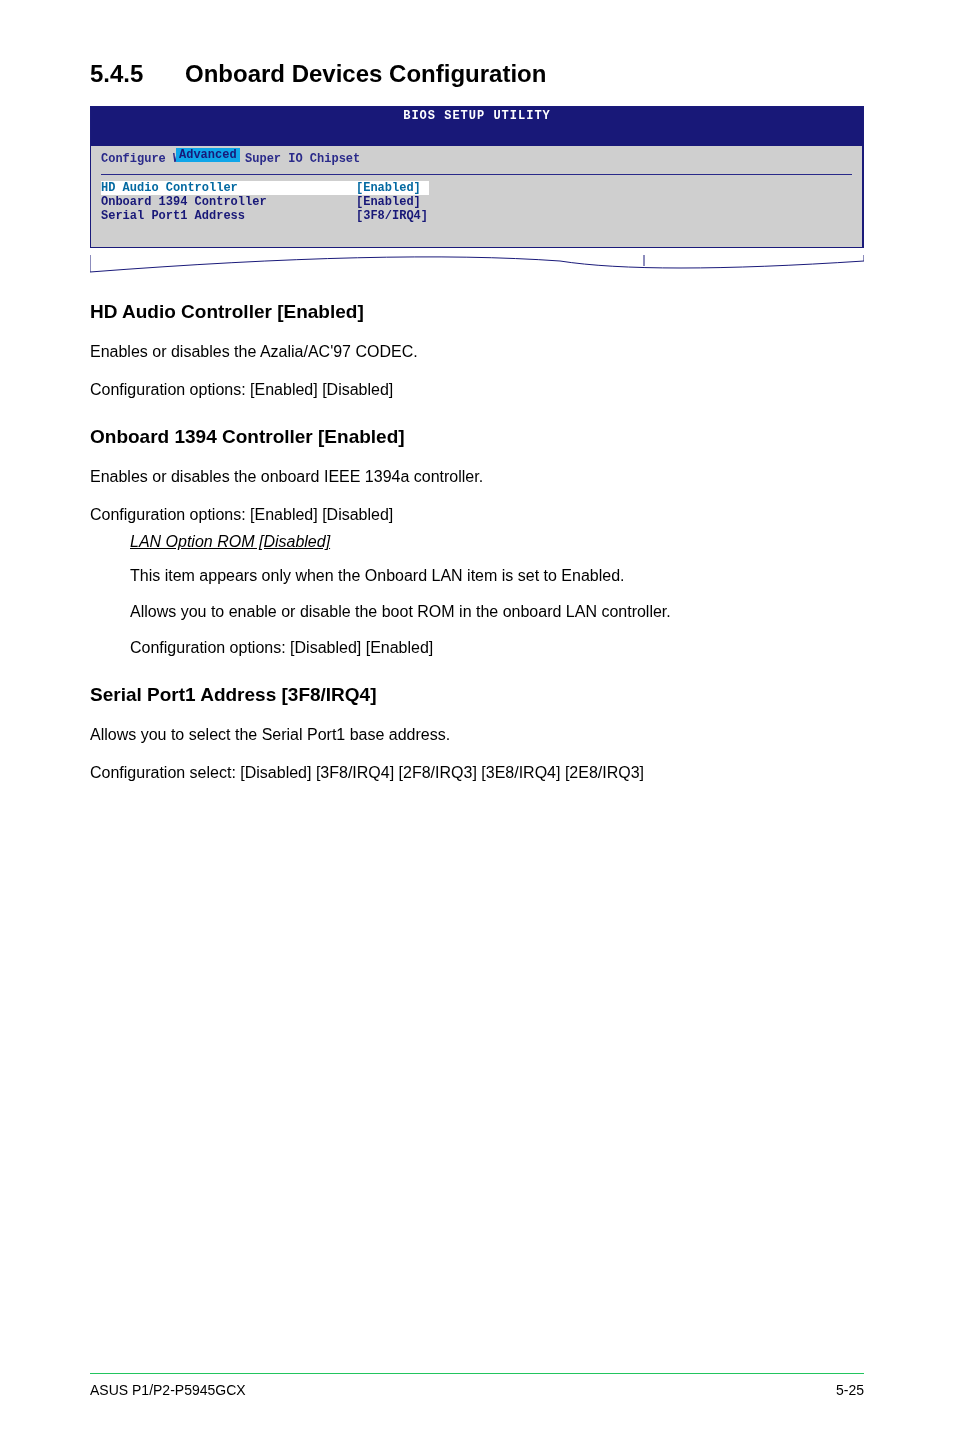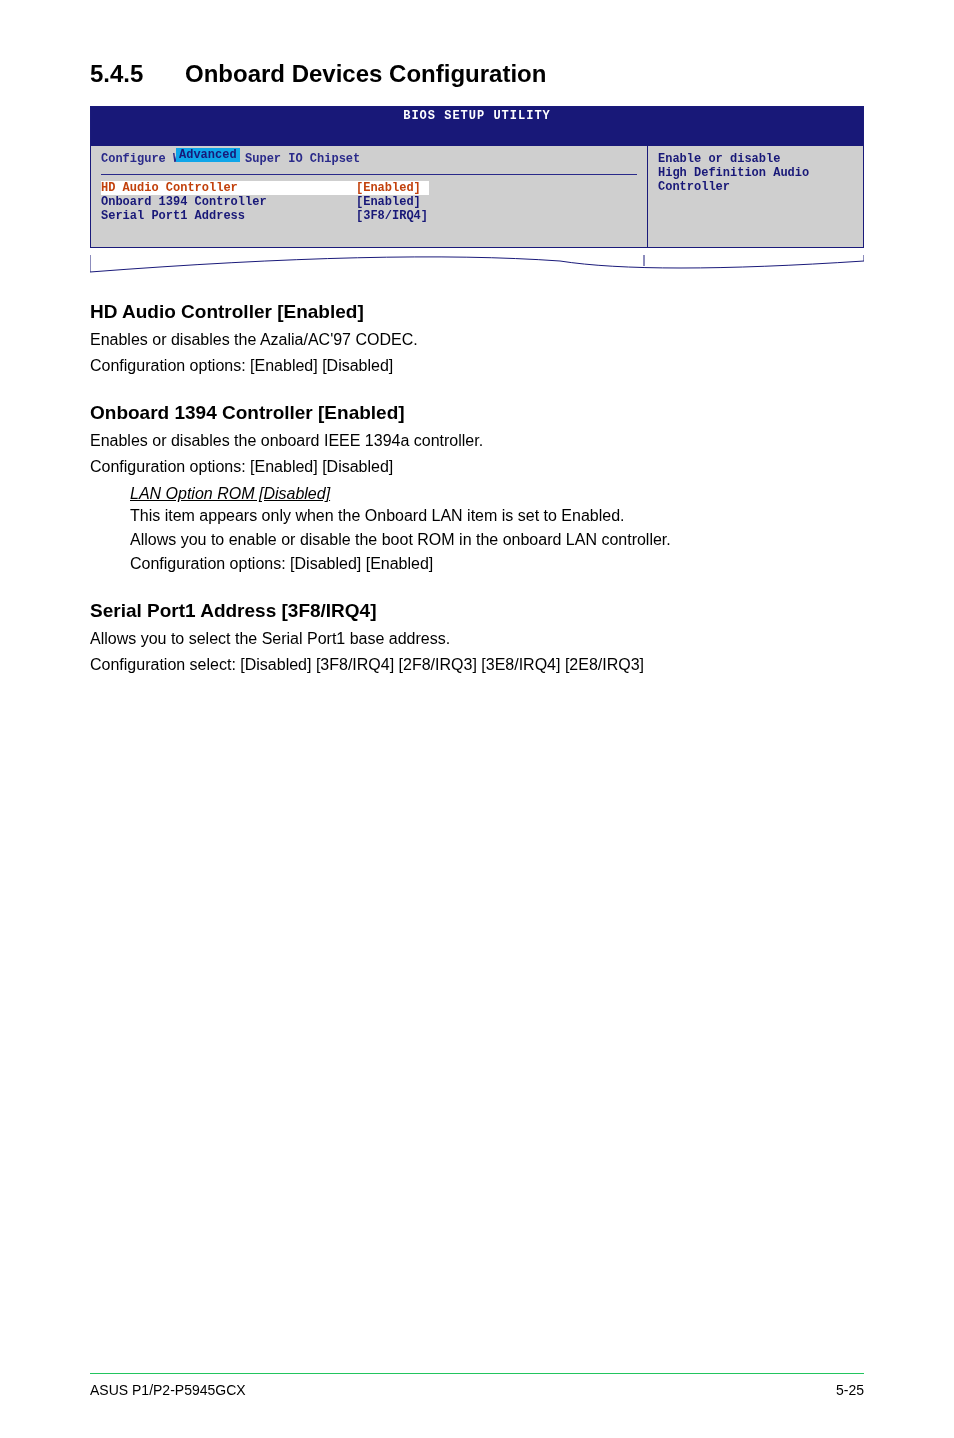--- a/index.html
+++ b/index.html
@@ -94,21 +94,21 @@
   }
   .bios-row {
     display: flex;
     font-weight: bold;
   }
   .bios-row .lbl {
     width: 255px;
   }
   .bios-row.selected {
     background: #fff;
-    color: #c2410c;
+    color: #0369a1;
     display: inline-flex;
     width: auto;
     padding-right: 8px;
   }
   .bios-row.selected .lbl { width: 255px; }
   .bios-indent { padding-left: 14px; width: 241px;}
 
   
   .bios-cut {
     height: 22px;
@@ -119,21 +119,21 @@
   .bios-cut svg { display:block; }
 
   
   h3.sub {
     font-size: 19px;
     font-weight: bold;
     margin: 24px 0 4px 0;
   }
   p.body {
     font-size: 16px;
-    margin: 2px 0 2px 0;
+    margin: 14px 0 2px 0;
     line-height: 1.35;
   }
   .indent-block {
     margin-left: 40px;
     margin-top: 6px;
   }
   .ital-und {
     font-style: italic;
     text-decoration: underline;
     font-size: 16px;
@@ -175,25 +175,20 @@
         </div>
         <div class="bios-row">
           <span class="lbl">Onboard 1394 Controller</span>
           <span>[Enabled]</span>
         </div>
         <div class="bios-row">
           <span class="lbl">Serial Port1 Address</span>
           <span>[3F8/IRQ4]</span>
         </div>
       </div>
-      <div class="bios-right">
-        <div>Enable or disable</div>
-        <div>High Definition Audio</div>
-        <div>Controller</div>
-      </div>
     </div>
   </div>
   <div class="bios-cut">
     <svg width="774" height="22" viewBox="0 0 774 22" preserveAspectRatio="none">
       <path d="M0,0 L774,0 L774,6 Q560,20 470,6 Q300,-6 0,18 Z" fill="#ffffff" stroke="#1a1a7a" stroke-width="0"></path>
       <path d="M0,0 L0,17 Q300,-6 470,6 Q560,20 774,6 L774,0" fill="none" stroke="#1a1a7a" stroke-width="1"></path>
       <line x1="554" y1="0" x2="554" y2="11" stroke="#1a1a7a" stroke-width="1"></line>
     </svg>
   </div>
 

